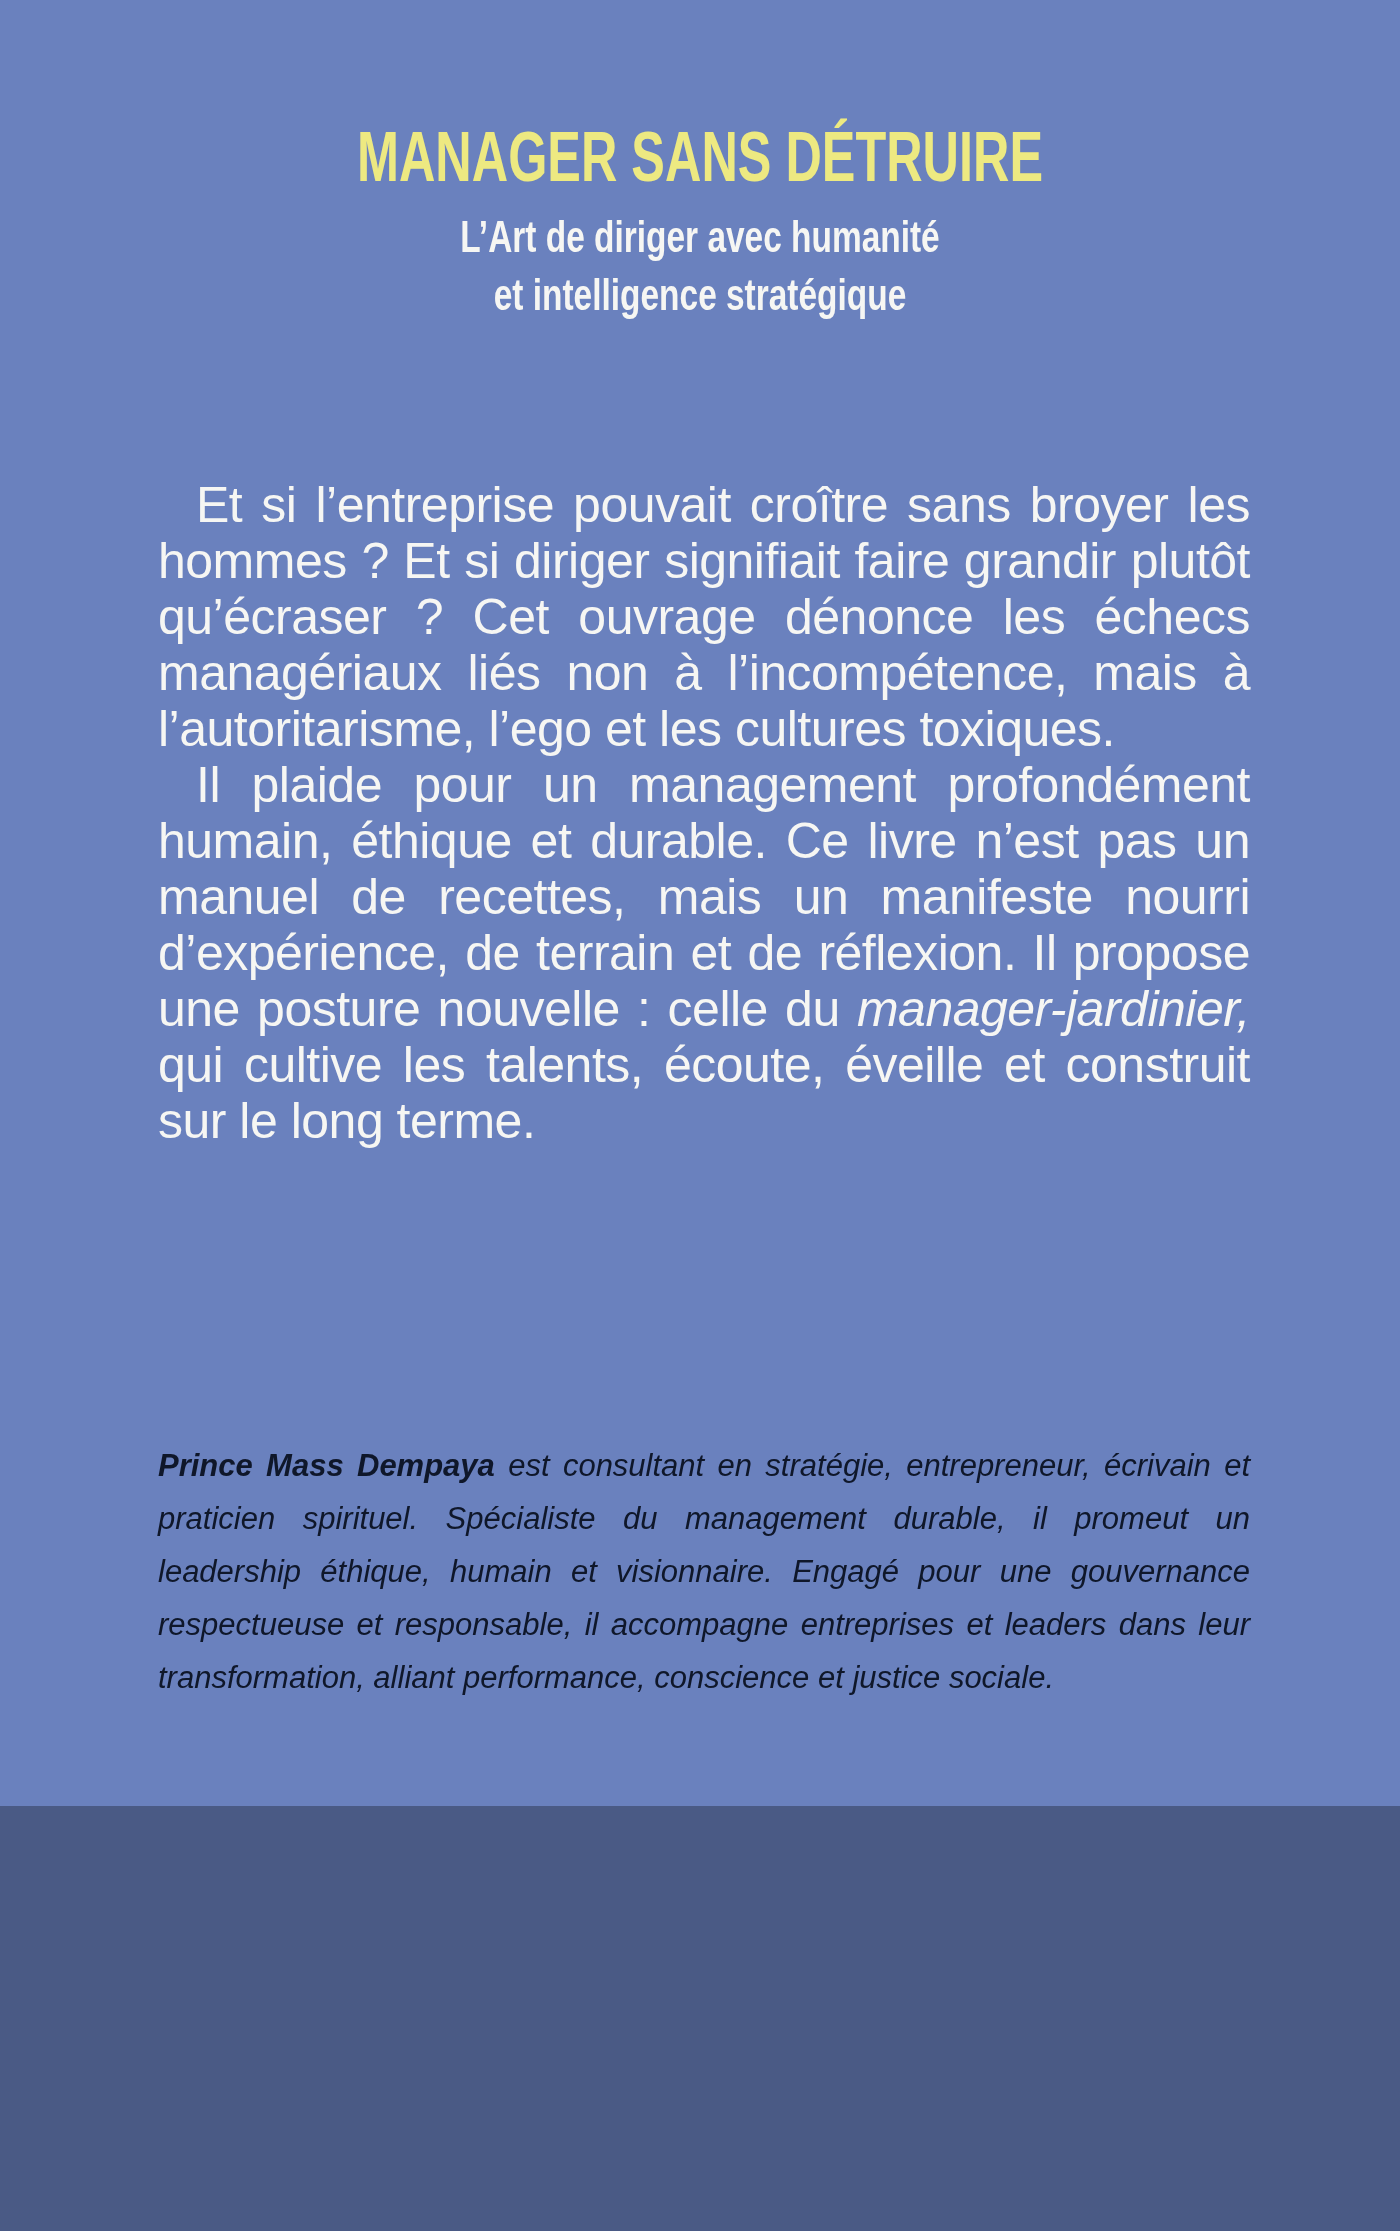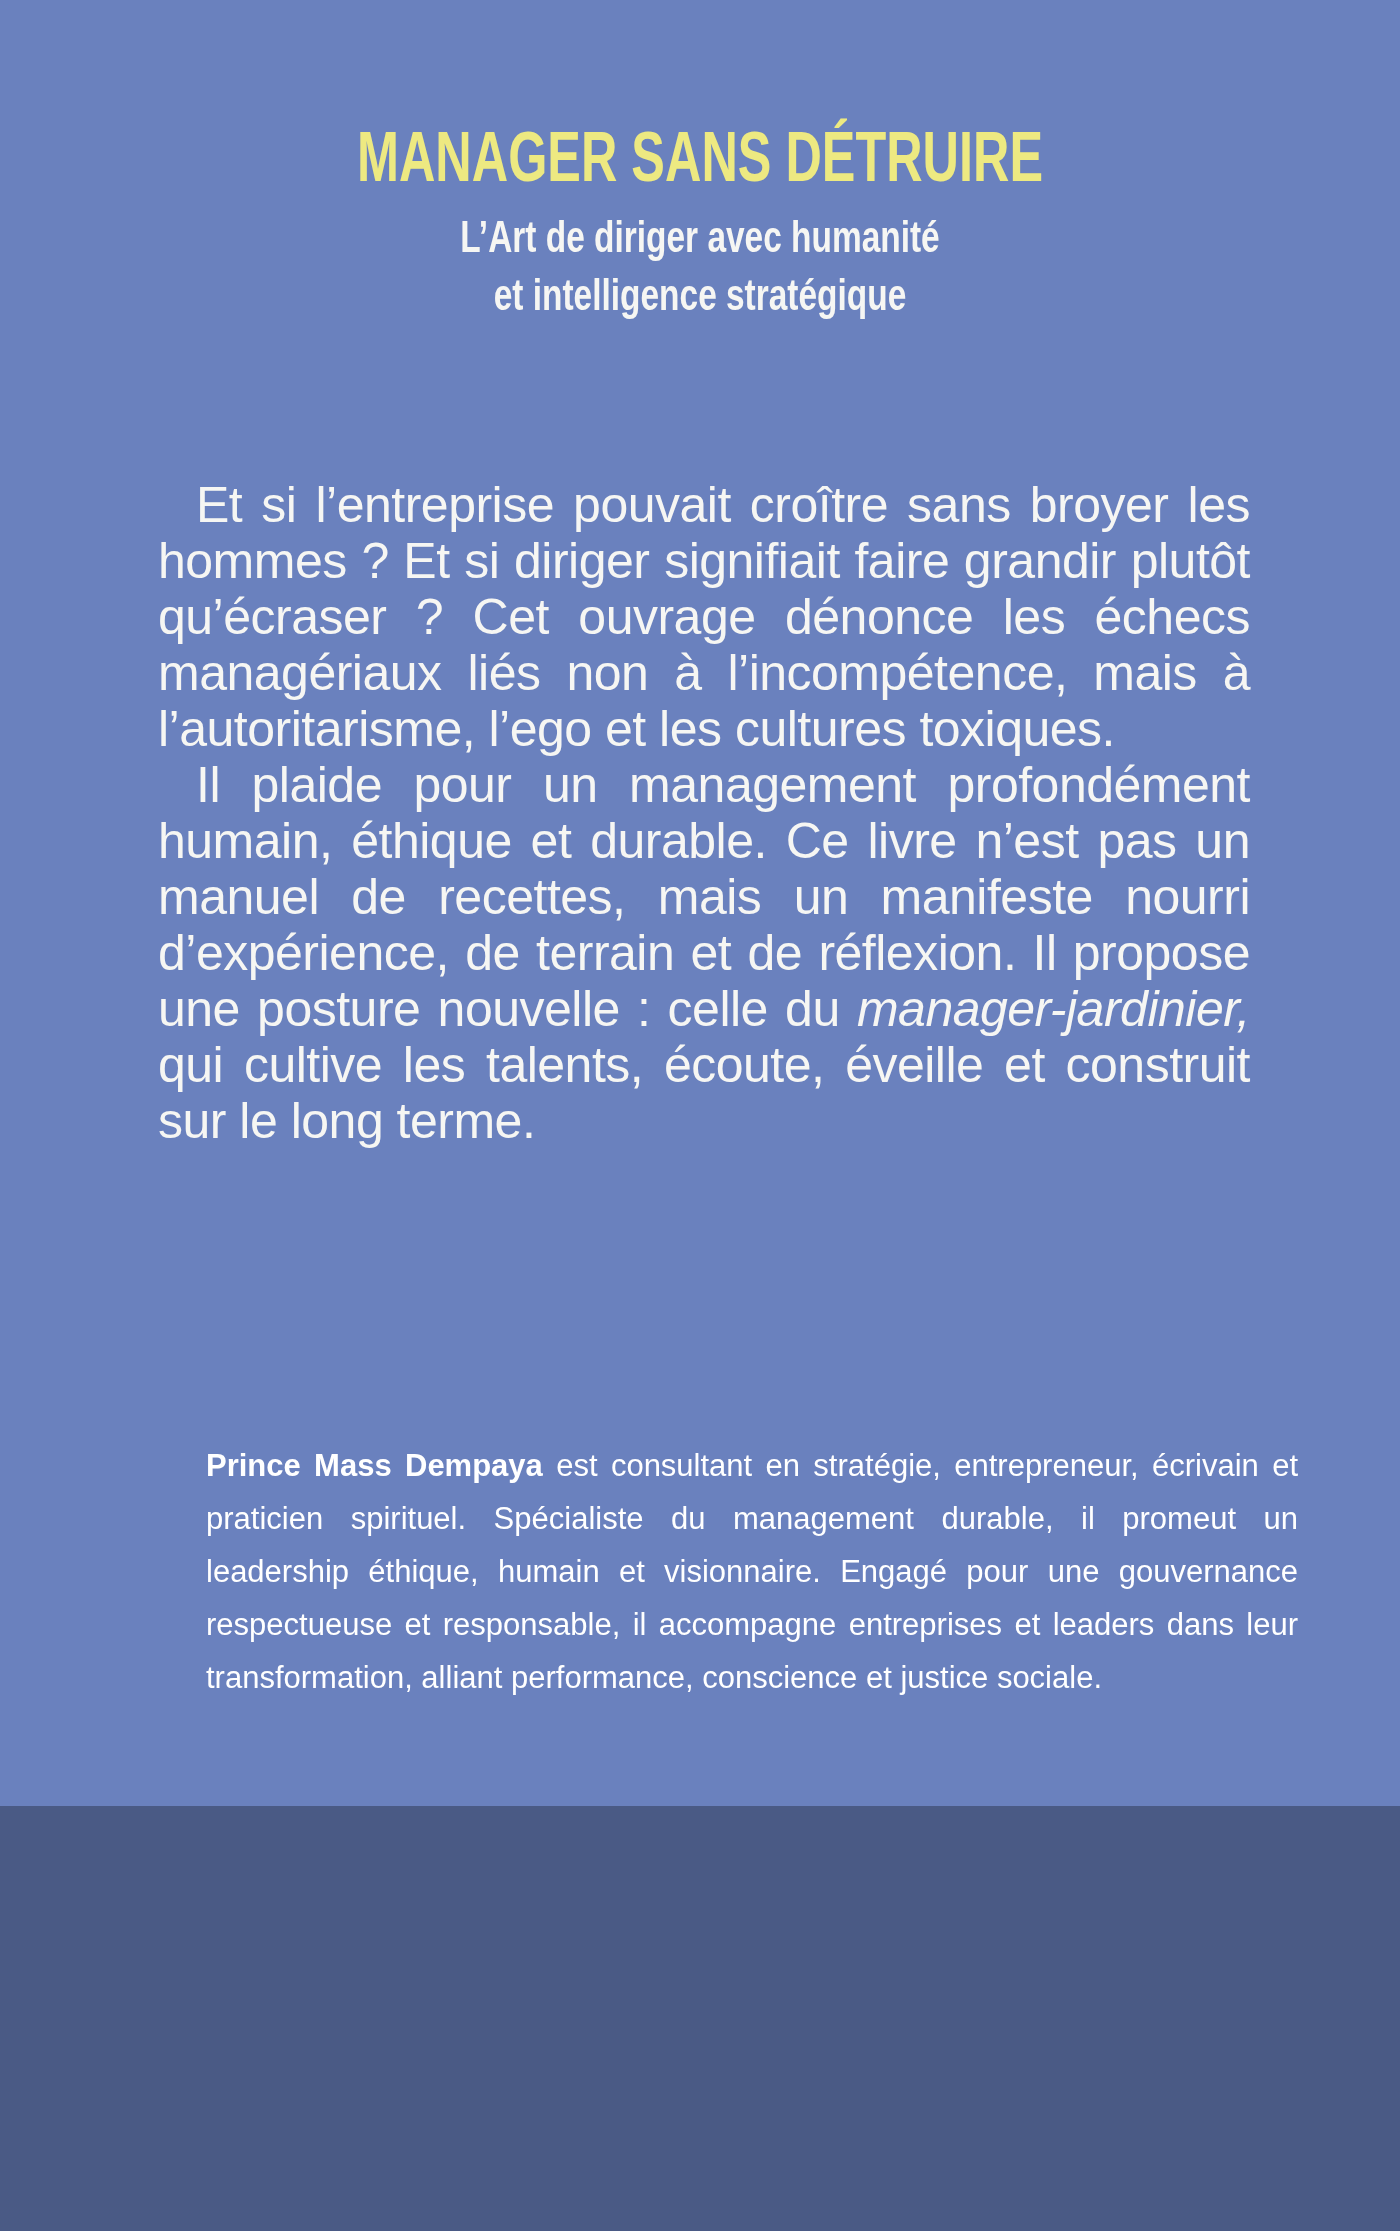--- a/index.html
+++ b/index.html
@@ -31,24 +31,24 @@
     position:absolute;top:477px;left:158px;width:1092px;
     color:#F6F6F3;
     font-size:50px;line-height:56px;
     letter-spacing:-0.5px;
     text-align:justify;
   }
   .synopsis p{margin:0;text-indent:38px;}
   .synopsis em{font-style:italic;}
   .bio{
     position:absolute;top:1439px;left:158px;width:1092px;
-    color:#ffffff;
+    color:#0f172a;
     font-size:31px;line-height:53px;
     text-align:justify;
-    margin-left:48px;
+    font-style:italic;
   }
   .bio b{font-weight:bold;}
   .isbn{
     position:absolute;top:1963px;left:158px;
     font-size:29px;line-height:44px;letter-spacing:-0.5px;
     color:#000000;
   }
   .price{
     position:absolute;top:2072px;left:158px;
     font-size:64px;line-height:56px;

